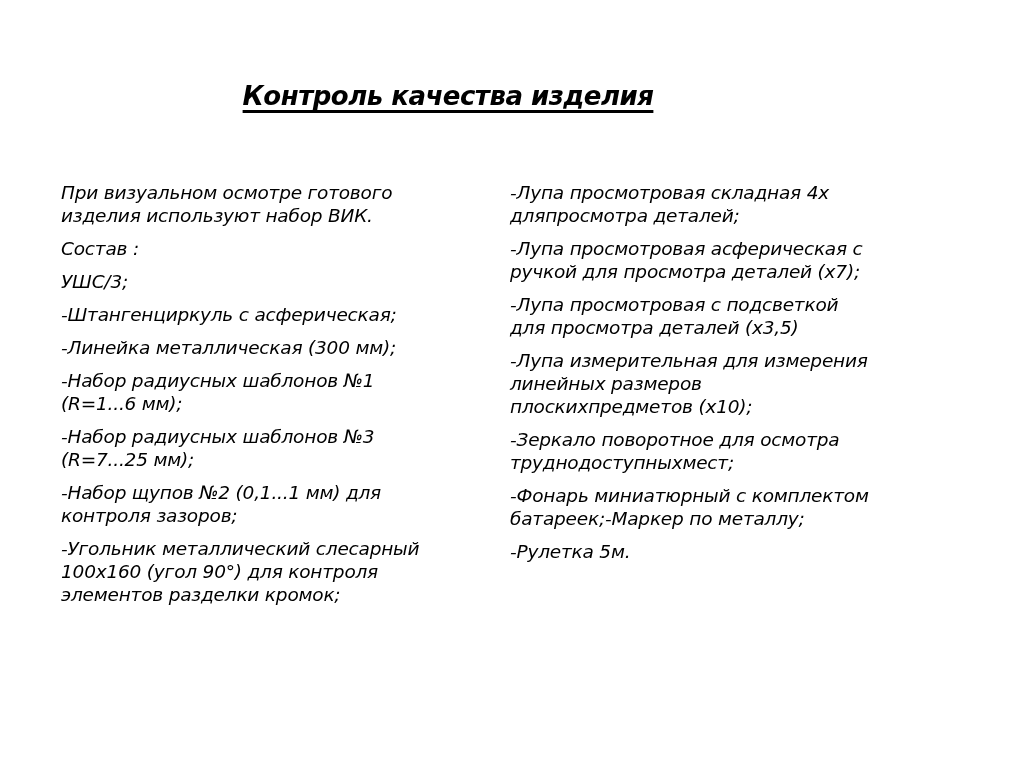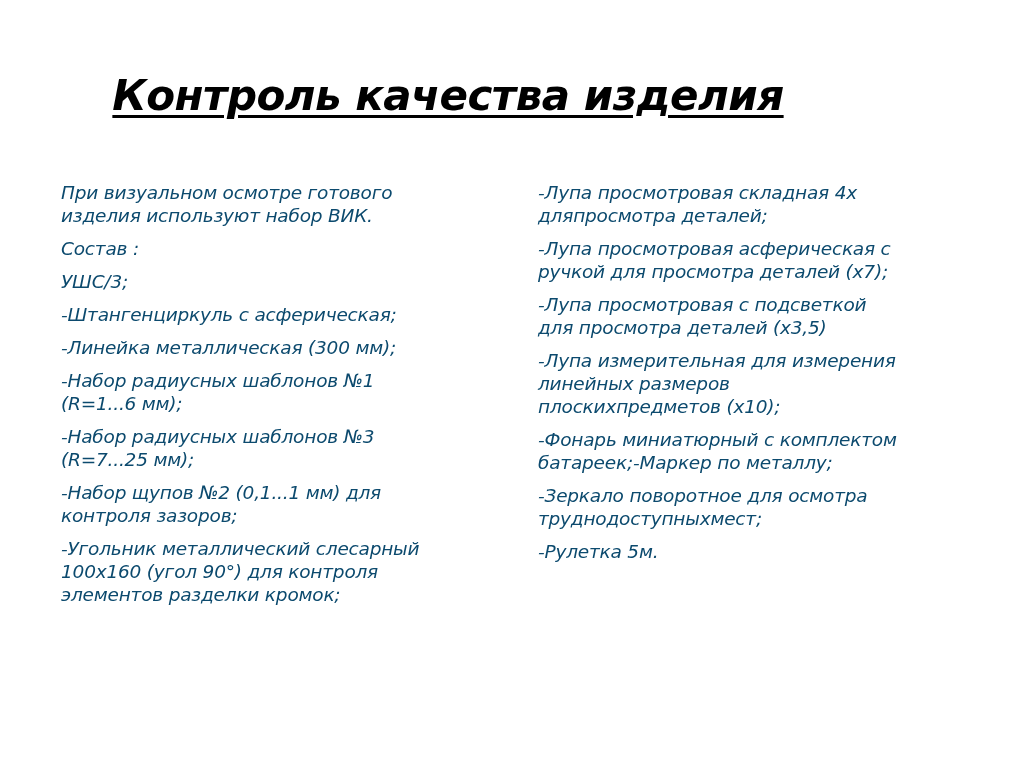--- a/index.html
+++ b/index.html
@@ -21,47 +21,47 @@
       width: 1024px; height: 767px;
       background: #ffffff;
     }
     .title {
       position: absolute;
       left: 0;
       top: 74px;
       width: 896px;
       text-align: center;
       font-family: "DejaVu Sans", "Liberation Sans", sans-serif;
-      font-size: 42px;
+      font-size: 26px;
       font-weight: bold;
       font-style: italic;
       letter-spacing: -0.5px;
       line-height: 44px;
     }
     .title span {
       text-decoration: underline;
       text-decoration-thickness: 3px;
       text-underline-offset: 5px;
     }
     .col {
       position: absolute;
       top: 181px;
       font-family: "DejaVu Sans", "Liberation Sans", sans-serif;
       font-style: italic;
       font-size: 18.5px;
       line-height: 23px;
-      color: #0c4a6e;
+      color: #000000;
       letter-spacing: -0.2px;
     }
     .col-left {
       left: 61px;
       width: 430px;
     }
     .col-right {
-      left: 538px;
+      left: 510px;
       width: 450px;
     }
     .para {
       margin: 0 0 10px 0;
       white-space: pre-line;
     }
   </style>
 </head>
 <body>
 
@@ -91,19 +91,19 @@
   <div class="col col-right">
     <p class="para">-Лупа просмотровая складная 4х
 дляпросмотра деталей;</p>
     <p class="para">-Лупа просмотровая асферическая с
 ручкой для просмотра деталей (х7);</p>
     <p class="para">-Лупа просмотровая с подсветкой
 для просмотра деталей (х3,5)</p>
     <p class="para">-Лупа измерительная для измерения
 линейных размеров
 плоскихпредметов (х10);</p>
+    <p class="para">-Зеркало поворотное для осмотра
+труднодоступныхмест;</p>
     <p class="para">-Фонарь миниатюрный с комплектом
 батареек;-Маркер по металлу;</p>
-    <p class="para">-Зеркало поворотное для осмотра
-труднодоступныхмест;</p>
     <p class="para">-Рулетка 5м.</p>
   </div>
 </div>
 
 </body></html>

